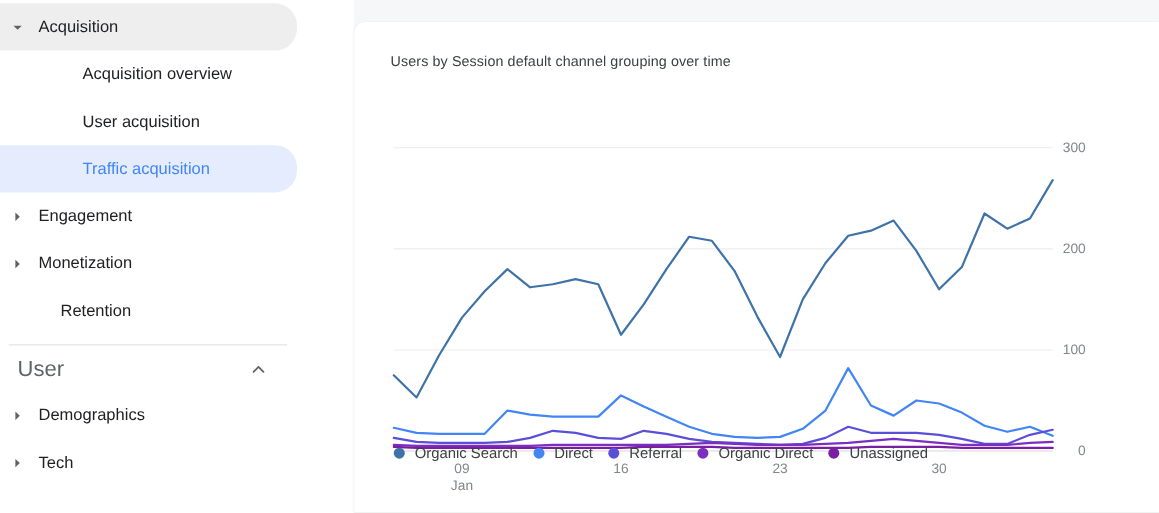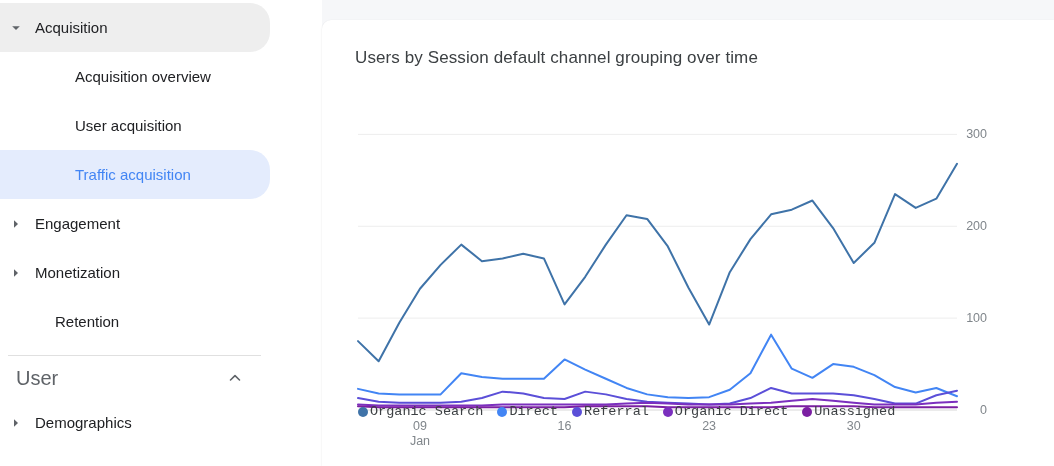--- a/index.html
+++ b/index.html
@@ -18,21 +18,21 @@
     position: relative;
     width: 322px; height: 466px;
     background: #ffffff;
     flex: 0 0 322px;
     padding-top: 3px;
   }
   .nav-row {
     position: relative;
     display: flex;
     align-items: center;
-    height: 49px;
+    height: 43px;
     width: 270px;
     border-radius: 0 20px 20px 0;
     cursor: pointer;
     font-size: 15px;
     color: #202124;
   }
   .nav-row.hovered { background: #eeeeee; }
   .nav-row.active  { background: #e4ecfd; }
   .nav-row.active .nav-label { color: #4285f4; }
 
@@ -86,47 +86,46 @@
     left: 0px; top: 20px;
     width: 732px; height: 446px;
     background: #ffffff;
     border-radius: 9px 0 0 0;
     box-shadow: 0 1px 2px rgba(60,64,67,.10), 0 0 1px rgba(60,64,67,.08);
     overflow: hidden;
   }
   .card-title {
     position: absolute;
     left: 33px; top: 28px;
-    font-size: 17px;
+    font-size: 13px;
     color: #3c4043;
     letter-spacing: .1px;
   }
   .chart-wrap {
     position: absolute;
     left: 0; top: 60px;
     width: 732px; height: 386px;
   }
   .chart-svg { display: block; }
 
   .legend {
     position: absolute;
     left: 36px; top: 384px;
     display: flex;
     align-items: center;
     gap: 14px;
   }
   .legend-item {
     display: flex;
     align-items: center;
-    gap: 2px;
+    gap: 9px;
     cursor: pointer;
     font-size: 13.5px;
     color: #3c4043;
     white-space: nowrap;
-    font-family: Liberation Mono, monospace;
   }
   .legend-dot {
     width: 10px; height: 10px;
     border-radius: 50%;
     flex: 0 0 10px;
   }
 </style>
 </head>
 <body>
 

